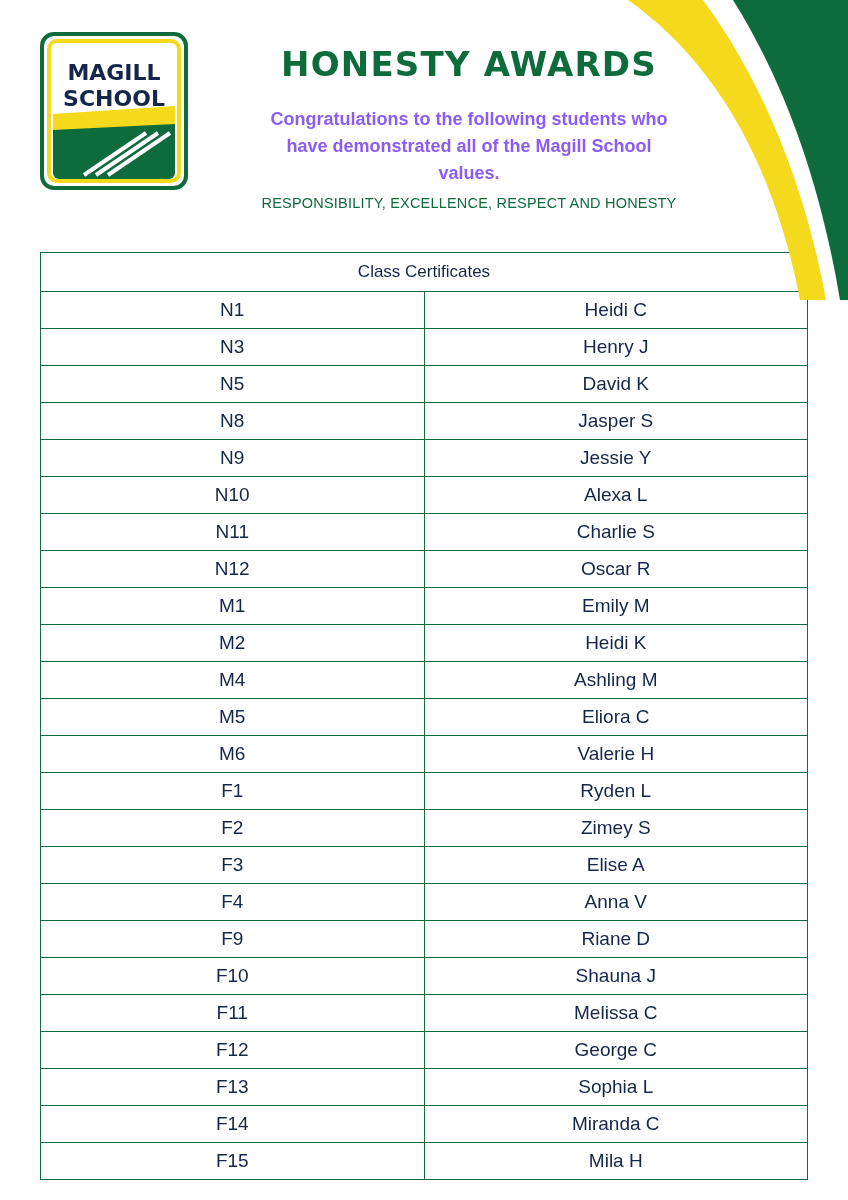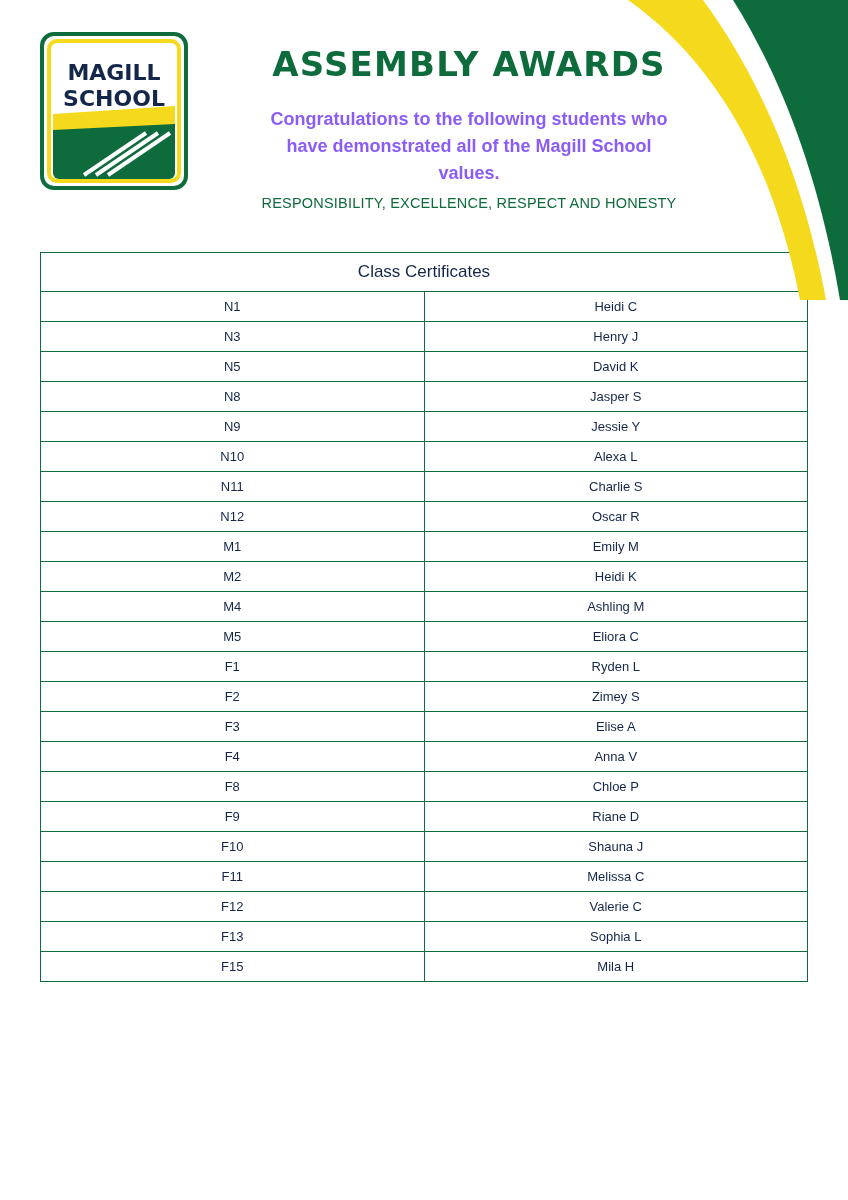--- a/index.html
+++ b/index.html
@@ -89,21 +89,21 @@
     color: #14264a;
   }
   thead th {
     font-size: 17px;
     font-weight: normal;
     padding: 9px 4px;
     color: #14264a;
     margin-left: 17px;
   }
   tbody td {
-    font-size: 13px;
+    font-size: 19px;
     padding: 7px 4px;
     font-weight: normal;
   }
   td.class-col { width: 34%; }
   td.name-col  { width: 66%; }
 </style>
 </head>
 <body>
 
 <svg class="swoosh" viewBox="0 0 420 300">
@@ -124,21 +124,21 @@
         <line x1="44" y1="143" x2="106" y2="101"></line>
         <line x1="56" y1="143" x2="118" y2="101"></line>
         <line x1="68" y1="143" x2="130" y2="101"></line>
       </g>
       <text x="74" y="48" text-anchor="middle" font-family="DejaVu Sans, sans-serif" font-size="22" font-weight="bold" fill="#14264a">MAGILL</text>
       <text x="74" y="74" text-anchor="middle" font-family="DejaVu Sans, sans-serif" font-size="22" font-weight="bold" fill="#14264a">SCHOOL</text>
     </svg>
   </div>
 
   <div class="title-block">
-    <h1 class="doc-title">ASSEMBLY AWARDS</h1>
+    <h1 class="doc-title">HONESTY AWARDS</h1>
     <p class="subtitle">
       <span>Congratulations to the following students who</span><br>
       <span>have demonstrated all of the Magill School values.</span>
     </p>
     <p class="values-line">RESPONSIBILITY, EXCELLENCE, RESPECT AND HONESTY</p>
   </div>
 </div>
 
 <div class="table-wrap">
   <table>
@@ -190,58 +190,62 @@
         </tr>
         <tr>
           <td class="class-col">M4</td>
           <td class="name-col">Ashling M</td>
         </tr>
         <tr>
           <td class="class-col">M5</td>
           <td class="name-col">Eliora C</td>
         </tr>
         <tr>
+          <td class="class-col">M6</td>
+          <td class="name-col">Valerie H</td>
+        </tr>
+        <tr>
           <td class="class-col">F1</td>
           <td class="name-col">Ryden L</td>
         </tr>
         <tr>
           <td class="class-col">F2</td>
           <td class="name-col">Zimey S</td>
         </tr>
         <tr>
           <td class="class-col">F3</td>
           <td class="name-col">Elise A</td>
         </tr>
         <tr>
           <td class="class-col">F4</td>
           <td class="name-col">Anna V</td>
         </tr>
         <tr>
-          <td class="class-col">F8</td>
-          <td class="name-col">Chloe P</td>
-        </tr>
-        <tr>
           <td class="class-col">F9</td>
           <td class="name-col">Riane D</td>
         </tr>
         <tr>
           <td class="class-col">F10</td>
           <td class="name-col">Shauna J</td>
         </tr>
         <tr>
           <td class="class-col">F11</td>
           <td class="name-col">Melissa C</td>
         </tr>
         <tr>
           <td class="class-col">F12</td>
-          <td class="name-col">Valerie C</td>
+          <td class="name-col">George C</td>
         </tr>
         <tr>
           <td class="class-col">F13</td>
           <td class="name-col">Sophia L</td>
+        </tr>
+        <tr>
+          <td class="class-col">F14</td>
+          <td class="name-col">Miranda C</td>
         </tr>
         <tr>
           <td class="class-col">F15</td>
           <td class="name-col">Mila H</td>
         </tr>
       </tbody>
   </table>
 </div>
 
 </body></html>

